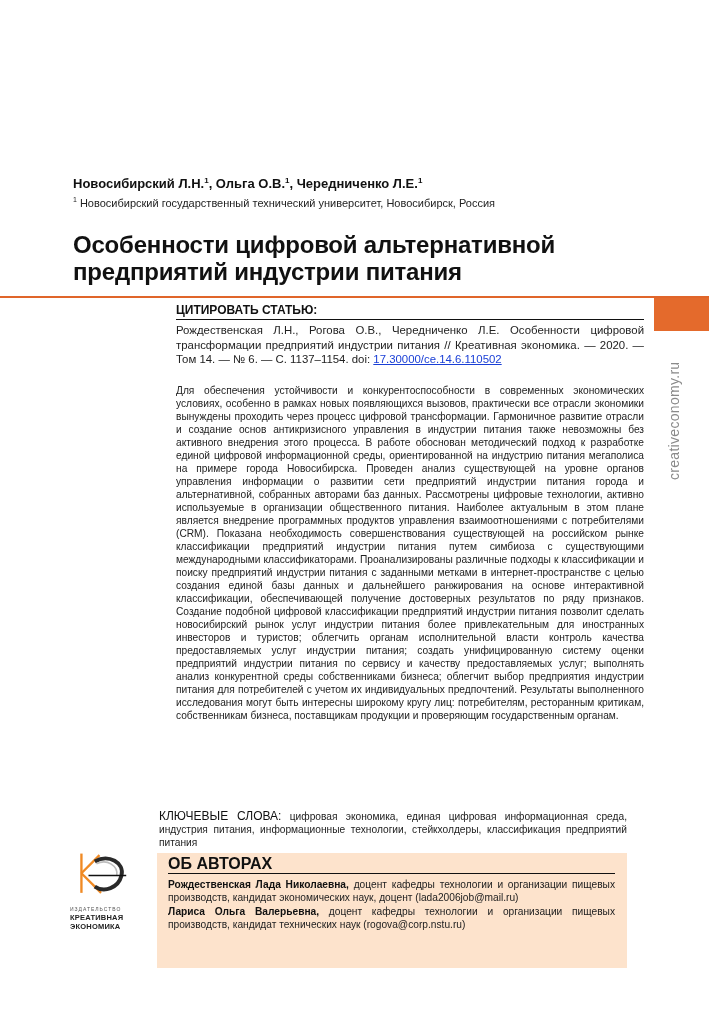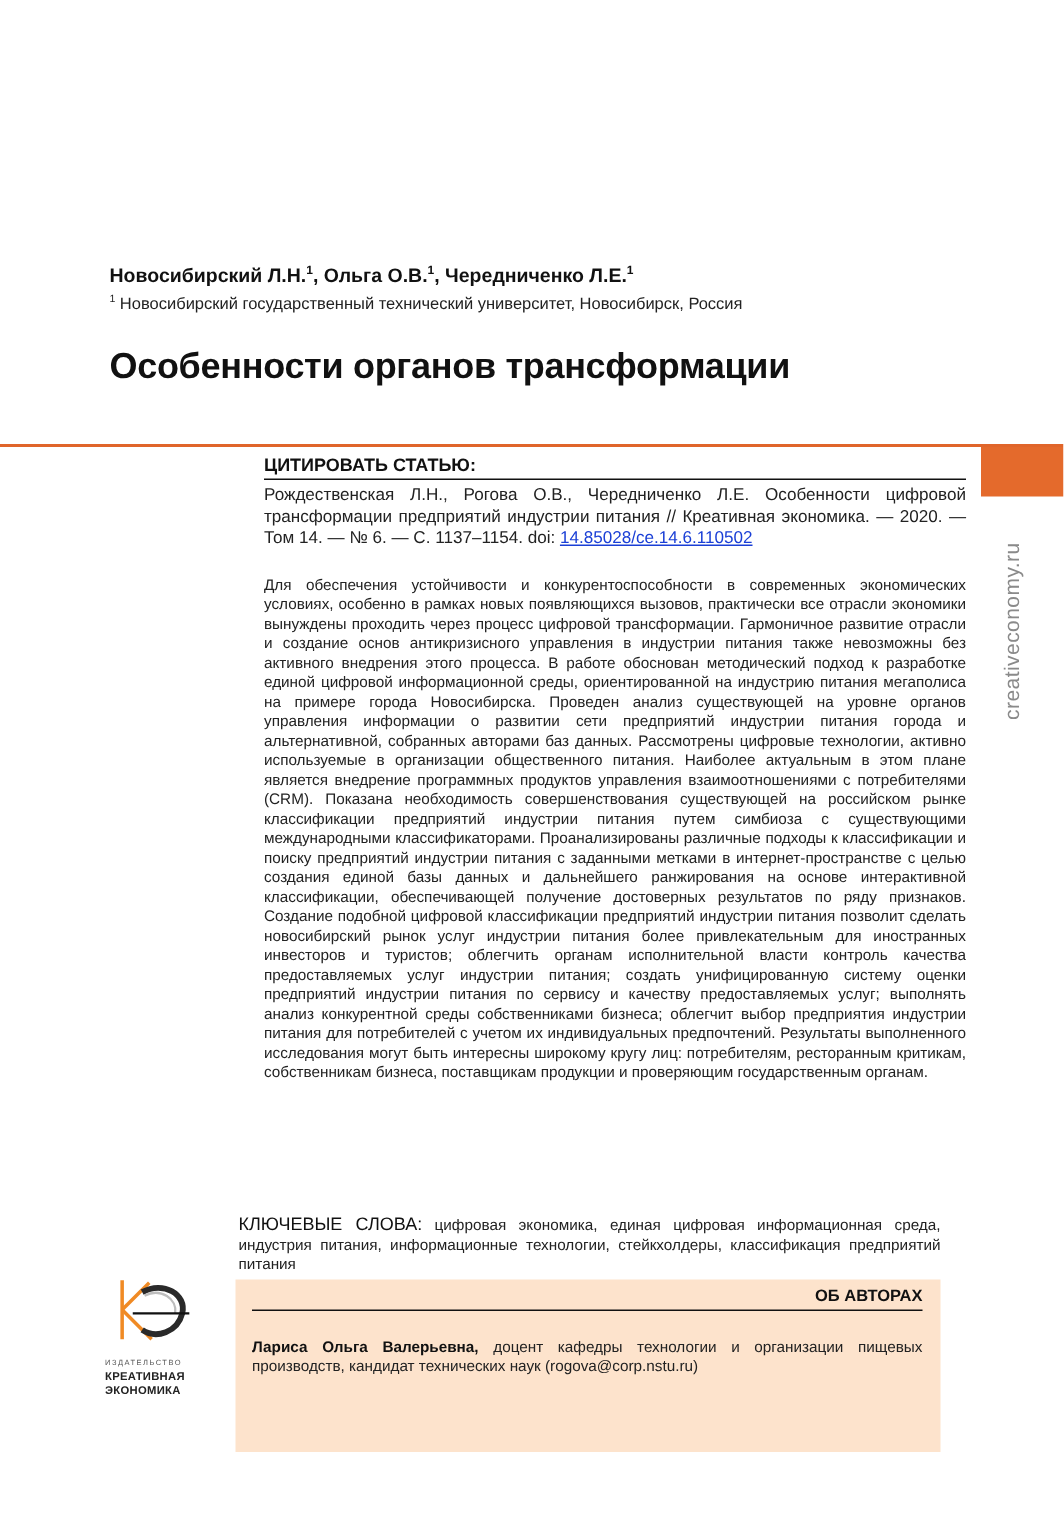--- a/index.html
+++ b/index.html
@@ -66,52 +66,53 @@
 
     .logo { position: absolute; left: 70px; top: 852px; width: 70px; height: 70px; }
     .logo-sub1 { position: absolute; left: 70px; top: 906px; font-size: 5px; color: #555; letter-spacing: 1px; white-space: nowrap; }
     .logo-sub2 { position: absolute; left: 70px; top: 913px; font-size: 7.5px; font-weight: bold; color: #222; white-space: nowrap; letter-spacing: 0.2px; }
     .logo-sub3 { position: absolute; left: 70px; top: 922px; font-size: 7.5px; font-weight: bold; color: #222; white-space: nowrap; letter-spacing: 0.2px; }
 
     .about-box {
       position: absolute; left: 157px; top: 853px; width: 470px; height: 115px;
       background: #fde3cc; padding: 4px 12px 0 11px;
     }
-    .about-box .sec-head { font-size: 11px; margin-bottom: 19px; text-align: right; }
+    .about-box .sec-head { font-size: 16px; margin-bottom: 5px; }
     .about-entry {
       font-size: 10.2px; line-height: 12.6px; color: #222; text-align: justify;
       margin-bottom: 2px;
     }
     .about-entry .name { font-weight: bold; color: #111; }
   </style>
 </head>
 <body>
 
 <div class="authors-line">
   <span>Новосибирский Л.Н.</span><sup>1</sup>,
   <span>Ольга О.В.</span><sup>1</sup>,
   <span>Чередниченко Л.Е.</span><sup>1</sup>
 </div>
 
 <div class="affiliation">
   <sup>1</sup><span>Новосибирский государственный технический университет, Новосибирск, Россия</span>
 </div>
 
 <h1 class="article-title">
-  <span>Особенности органов трансформации</span><br>
+  <span>Особенности цифровой альтернативной</span><br>
+  <span>предприятий индустрии питания</span>
 </h1>
 
 <div class="orange-rule"></div>
 <div class="orange-block"></div>
 <div class="side-site">creativeconomy.ru</div>
 
 <div class="col cite-block">
   <div class="sec-head">ЦИТИРОВАТЬ СТАТЬЮ:</div>
   <div class="cite-text">
-    <span>Рождественская Л.Н., Рогова О.В., Чередниченко Л.Е. Особенности цифровой трансформации предприятий индустрии питания // Креативная экономика. — 2020. — Том 14. — № 6. — С. 1137–1154. doi: </span><a href="#">14.85028/ce.14.6.110502</a>
+    <span>Рождественская Л.Н., Рогова О.В., Чередниченко Л.Е. Особенности цифровой трансформации предприятий индустрии питания // Креативная экономика. — 2020. — Том 14. — № 6. — С. 1137–1154. doi: </span><a href="#">17.30000/ce.14.6.110502</a>
   </div>
 </div>
 
 <div class="col abstract-block">
   <p class="abstract-text">Для обеспечения устойчивости и конкурентоспособности в современных экономических условиях, особенно в рамках новых появляющихся вызовов, практически все отрасли экономики вынуждены проходить через процесс цифровой трансформации. Гармоничное развитие отрасли и создание основ антикризисного управления в индустрии питания также невозможны без активного внедрения этого процесса. В работе обоснован методический подход к разработке единой цифровой информационной среды, ориентированной на индустрию питания мегаполиса на примере города Новосибирска. Проведен анализ существующей на уровне органов управления информации о развитии сети предприятий индустрии питания города и альтернативной, собранных авторами баз данных. Рассмотрены цифровые технологии, активно используемые в организации общественного питания. Наиболее актуальным в этом плане является внедрение программных продуктов управления взаимоотношениями с потребителями (CRM). Показана необходимость совершенствования существующей на российском рынке классификации предприятий индустрии питания путем симбиоза с существующими международными классификаторами. Проанализированы различные подходы к классификации и поиску предприятий индустрии питания с заданными метками в интернет-пространстве с целью создания единой базы данных и дальнейшего ранжирования на основе интерактивной классификации, обеспечивающей получение достоверных результатов по ряду признаков. Создание подобной цифровой классификации предприятий индустрии питания позволит сделать новосибирский рынок услуг индустрии питания более привлекательным для иностранных инвесторов и туристов; облегчить органам исполнительной власти контроль качества предоставляемых услуг индустрии питания; создать унифицированную систему оценки предприятий индустрии питания по сервису и качеству предоставляемых услуг; выполнять анализ конкурентной среды собственниками бизнеса; облегчит выбор предприятия индустрии питания для потребителей с учетом их индивидуальных предпочтений. Результаты выполненного исследования могут быть интересны широкому кругу лиц: потребителям, ресторанным критикам, собственникам бизнеса, поставщикам продукции и проверяющим государственным органам.</p>
 </div>
 
 <div class="keywords">
   <span class="kw-label">КЛЮЧЕВЫЕ СЛОВА:</span>
   <span>цифровая экономика, единая цифровая информационная среда, индустрия питания, информационные технологии, стейкхолдеры, классификация предприятий питания</span>
@@ -125,15 +126,18 @@
   <path d="M24 15 C38 8, 52 18, 50 30" stroke="#bdbdbd" stroke-width="2" fill="none"></path>
   <line x1="14" y1="30" x2="62" y2="30" stroke="#111" stroke-width="2"></line>
 </svg>
 <div class="logo-sub1">ИЗДАТЕЛЬСТВО</div>
 <div class="logo-sub2">КРЕАТИВНАЯ</div>
 <div class="logo-sub3">ЭКОНОМИКА</div>
 
 <div class="about-box">
   <div class="sec-head">ОБ АВТОРАХ</div>
   <p class="about-entry">
+    <span class="name">Рождественская Лада Николаевна,</span><span> доцент кафедры технологии и организации пищевых производств, кандидат экономических наук, доцент (lada2006job@mail.ru)</span>
+  </p>
+  <p class="about-entry">
     <span class="name">Лариса Ольга Валерьевна,</span><span> доцент кафедры технологии и организации пищевых производств, кандидат технических наук (rogova@corp.nstu.ru)</span>
   </p>
 </div>
 
 </body></html>

